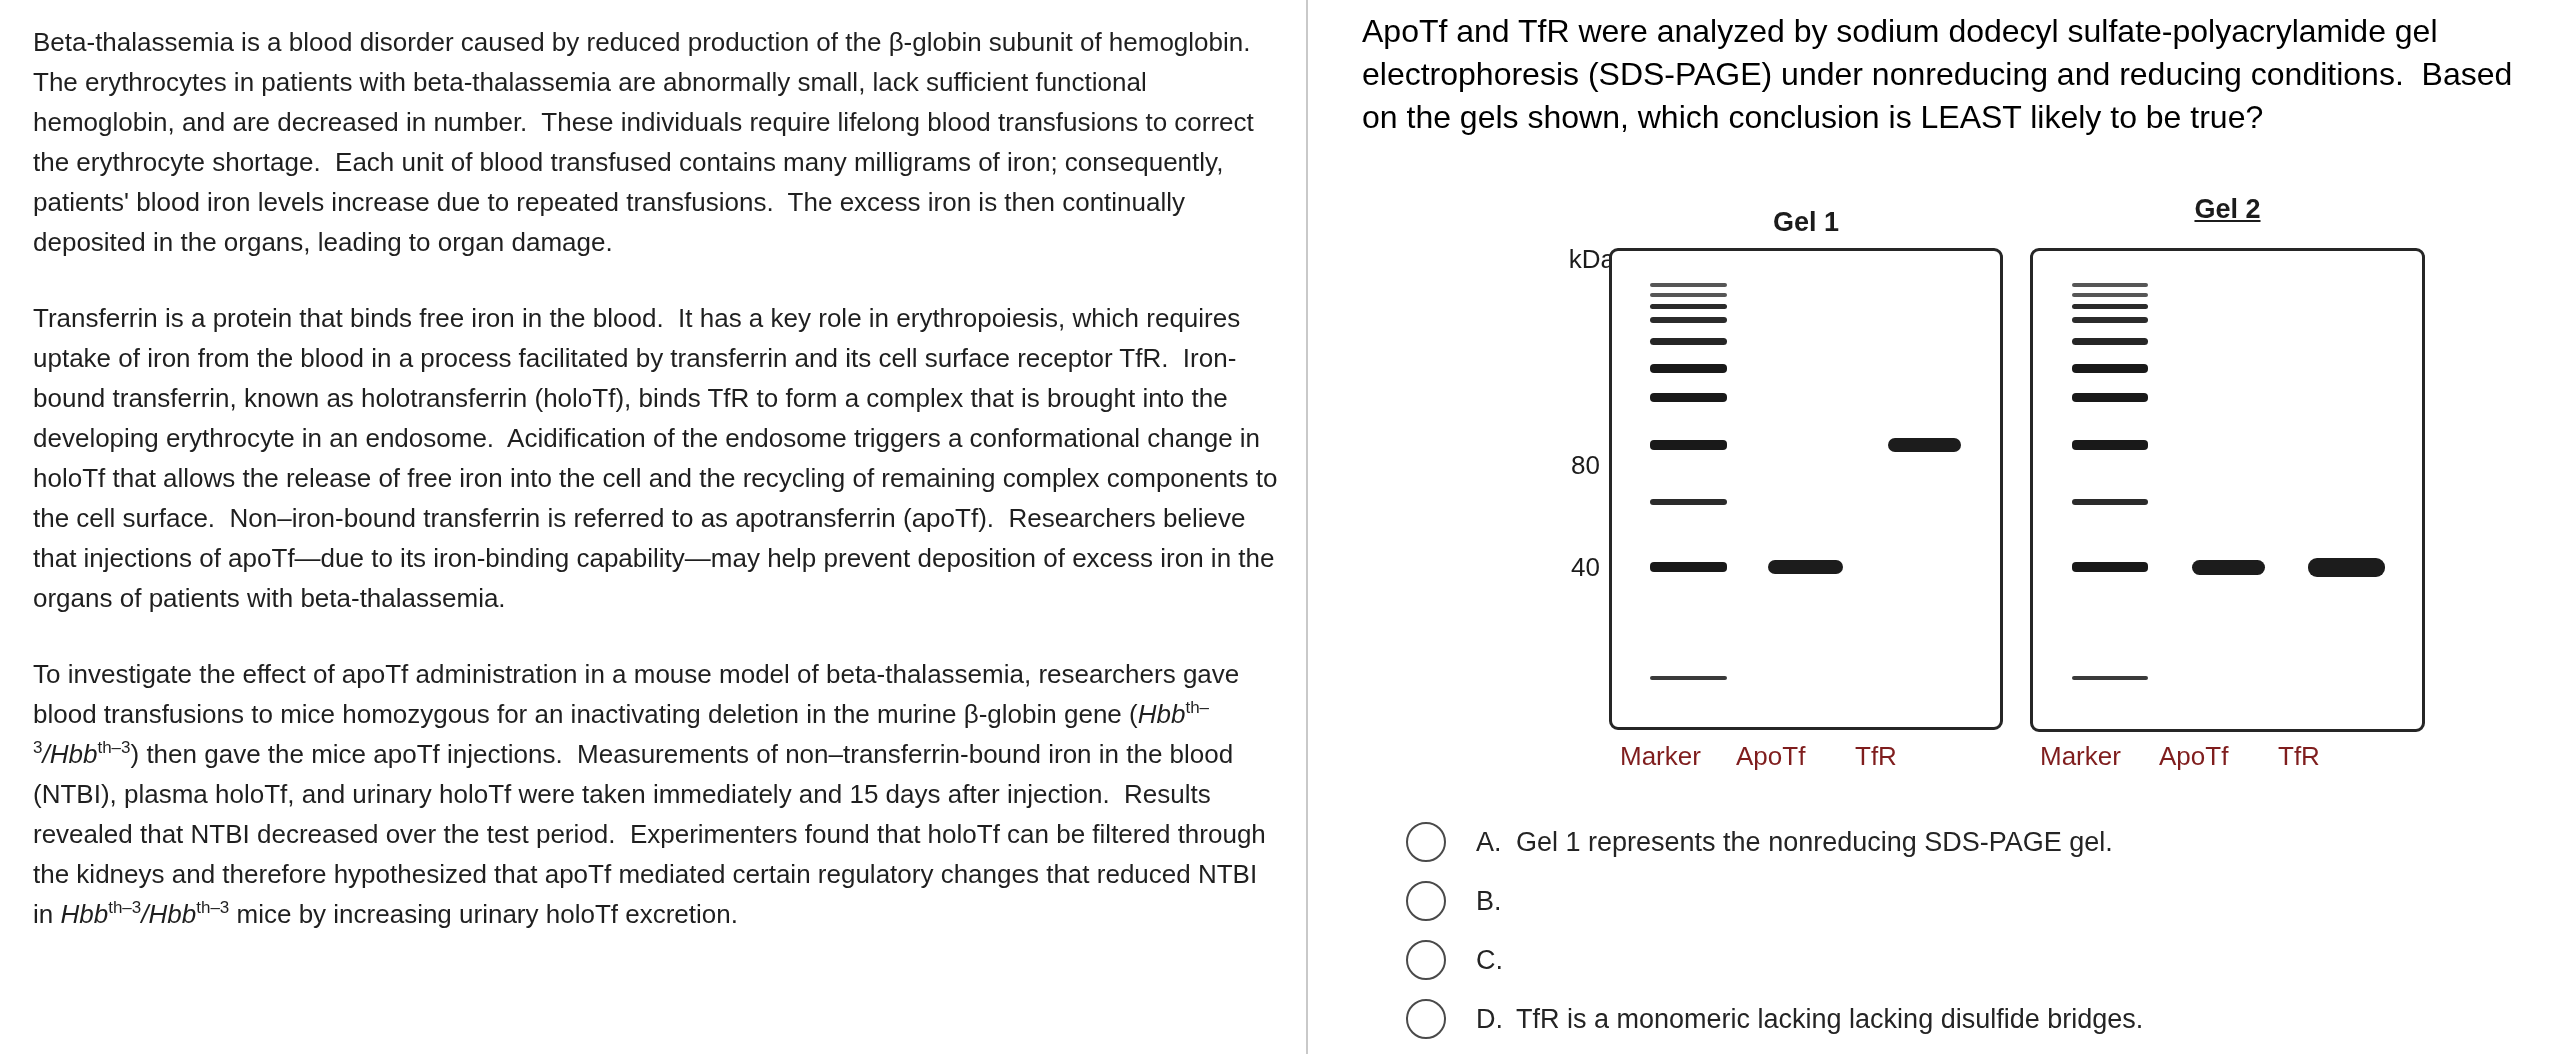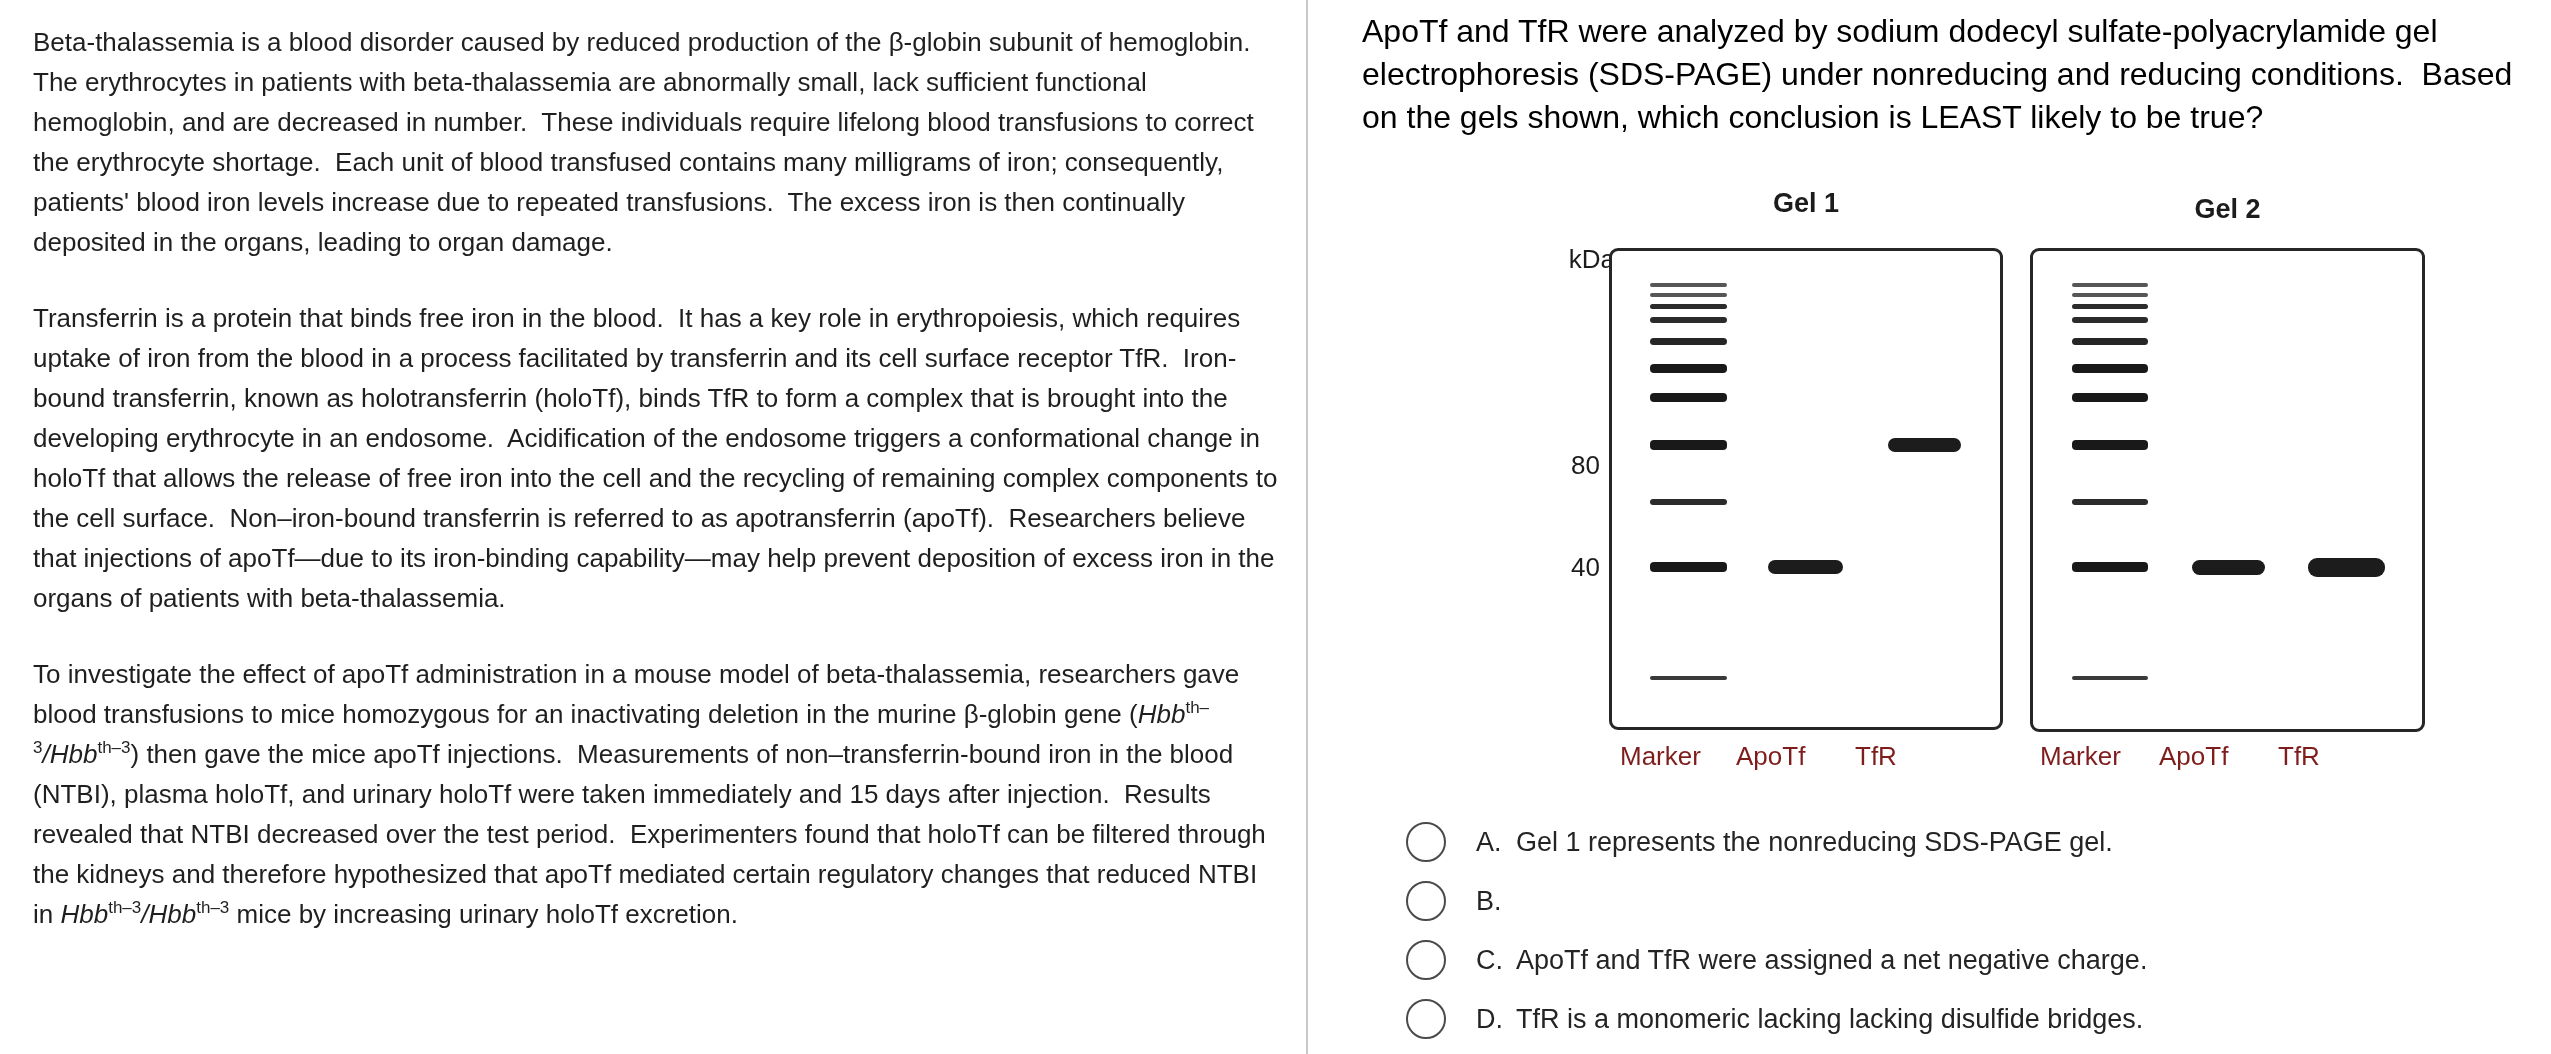--- a/index.html
+++ b/index.html
@@ -58,39 +58,39 @@
 
 <div class="divider"></div>
 
 <div class="question">ApoTf and TfR were analyzed by sodium dodecyl sulfate-polyacrylamide gel electrophoresis (SDS-PAGE) under nonreducing and reducing conditions.  Based on the gels shown, which conclusion is LEAST likely to be true?</div>
 
 <div class="figure" id="figure">
     <div class="mw-label" style="left: 1515px; top: 246px;">kDa</div>
     <div class="mw-label" style="left: 1500px; top: 452px;">80</div>
     <div class="mw-label" style="left: 1500px; top: 554px;">40</div>
     <div class="gel-box" style="left: 1609px; top: 248px; width: 394px; height: 482px;"></div>
-    <div class="gel-title" style="left: 1696px; top: 188px;">Gel 1</div>
+    <div class="gel-title" style="left: 1696px; top: 207px;">Gel 1</div>
     <div class="band" style="left: 1650px; top: 283px; width: 77px; height: 4px; background: rgb(86, 86, 86);"></div>
     <div class="band" style="left: 1650px; top: 293px; width: 77px; height: 4px; background: rgb(86, 86, 86);"></div>
     <div class="band" style="left: 1650px; top: 303.5px; width: 77px; height: 5px; background: rgb(43, 43, 43);"></div>
     <div class="band" style="left: 1650px; top: 317px; width: 77px; height: 6px; background: rgb(43, 43, 43);"></div>
     <div class="band" style="left: 1650px; top: 337.5px; width: 77px; height: 7px; background: rgb(38, 38, 38);"></div>
     <div class="band" style="left: 1650px; top: 363.5px; width: 77px; height: 9px; background: rgb(25, 25, 25);"></div>
     <div class="band" style="left: 1650px; top: 392.5px; width: 77px; height: 9px; background: rgb(25, 25, 25);"></div>
     <div class="band" style="left: 1650px; top: 440px; width: 77px; height: 10px; background: rgb(25, 25, 25);"></div>
     <div class="band" style="left: 1650px; top: 499px; width: 77px; height: 6px; background: rgb(43, 43, 43);"></div>
     <div class="band" style="left: 1650px; top: 562px; width: 77px; height: 10px; background: rgb(25, 25, 25);"></div>
     <div class="band" style="left: 1650px; top: 676px; width: 77px; height: 4px; background: rgb(58, 58, 58);"></div>
     <div class="sample-band" style="left: 1768px; top: 560px; width: 75px; height: 14px; background: rgb(28, 28, 28);"></div>
     <div class="sample-band" style="left: 1888px; top: 438px; width: 73px; height: 14px; background: rgb(28, 28, 28);"></div>
     <div class="lane-label" style="left: 1620px; top: 742px;">Marker</div>
     <div class="lane-label" style="left: 1736px; top: 742px;">ApoTf</div>
     <div class="lane-label" style="left: 1855px; top: 742px;">TfR</div>
     <div class="gel-box" style="left: 2030px; top: 248px; width: 395px; height: 484px;"></div>
-    <div class="gel-title" style="left: 2117.5px; top: 194px;">Gel 2</div>
+    <div class="gel-title" style="left: 2117.5px; top: 194px; text-decoration: underline;">Gel 2</div>
     <div class="band" style="left: 2072px; top: 283px; width: 76px; height: 4px; background: rgb(86, 86, 86);"></div>
     <div class="band" style="left: 2072px; top: 293px; width: 76px; height: 4px; background: rgb(86, 86, 86);"></div>
     <div class="band" style="left: 2072px; top: 303.5px; width: 76px; height: 5px; background: rgb(43, 43, 43);"></div>
     <div class="band" style="left: 2072px; top: 317px; width: 76px; height: 6px; background: rgb(43, 43, 43);"></div>
     <div class="band" style="left: 2072px; top: 337.5px; width: 76px; height: 7px; background: rgb(38, 38, 38);"></div>
     <div class="band" style="left: 2072px; top: 363.5px; width: 76px; height: 9px; background: rgb(25, 25, 25);"></div>
     <div class="band" style="left: 2072px; top: 392.5px; width: 76px; height: 9px; background: rgb(25, 25, 25);"></div>
     <div class="band" style="left: 2072px; top: 440px; width: 76px; height: 10px; background: rgb(25, 25, 25);"></div>
     <div class="band" style="left: 2072px; top: 499px; width: 76px; height: 6px; background: rgb(43, 43, 43);"></div>
     <div class="band" style="left: 2072px; top: 562px; width: 76px; height: 10px; background: rgb(25, 25, 25);"></div>
@@ -108,20 +108,19 @@
       <span class="opt-letter">A.</span>
       <span class="opt-text">Gel 1 represents the nonreducing SDS-PAGE gel.</span>
     </div>
     <div class="option-row" style="top: 880px;">
       <span class="radio"></span>
       <span class="opt-letter">B.</span>
     </div>
     <div class="option-row" style="top: 939px;">
       <span class="radio"></span>
       <span class="opt-letter">C.</span>
-      <span class="opt-text">ApoTf and TfR were assigned a net negative charge.</span>
     </div>
     <div class="option-row" style="top: 998px;">
       <span class="radio"></span>
       <span class="opt-letter">D.</span>
       <span class="opt-text">TfR is a monomeric lacking lacking disulfide bridges.</span>
     </div>
   </div>
 
 </body></html>

